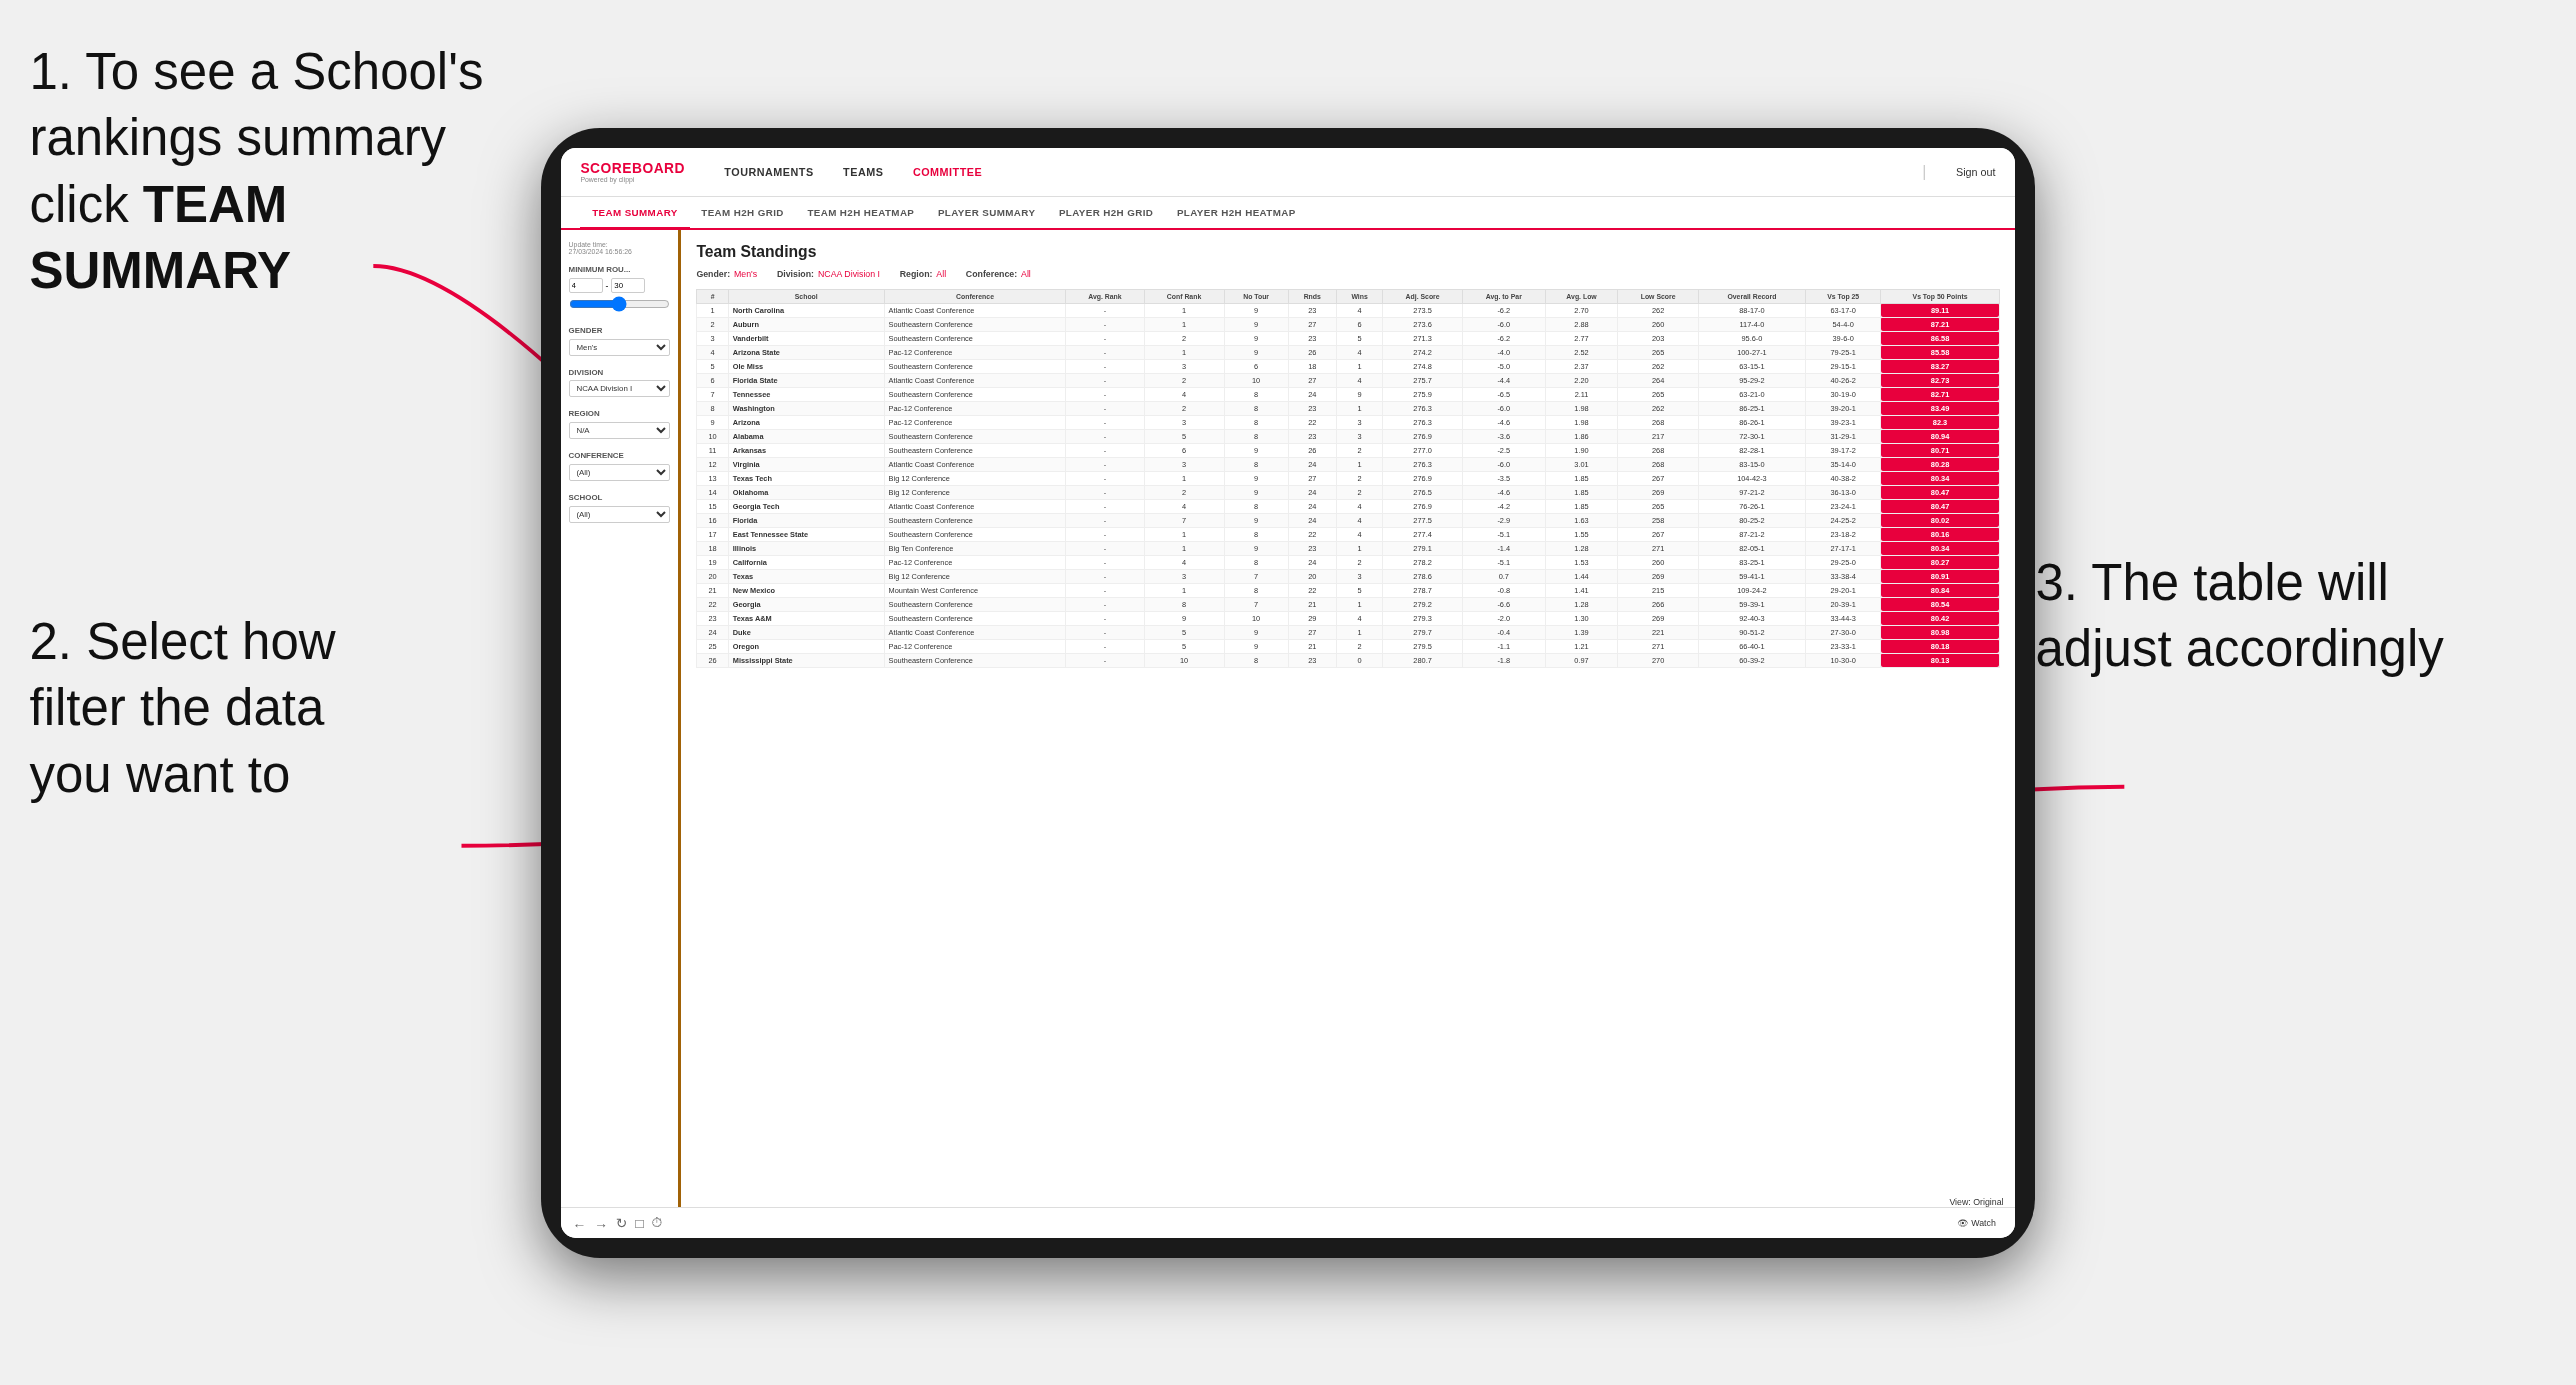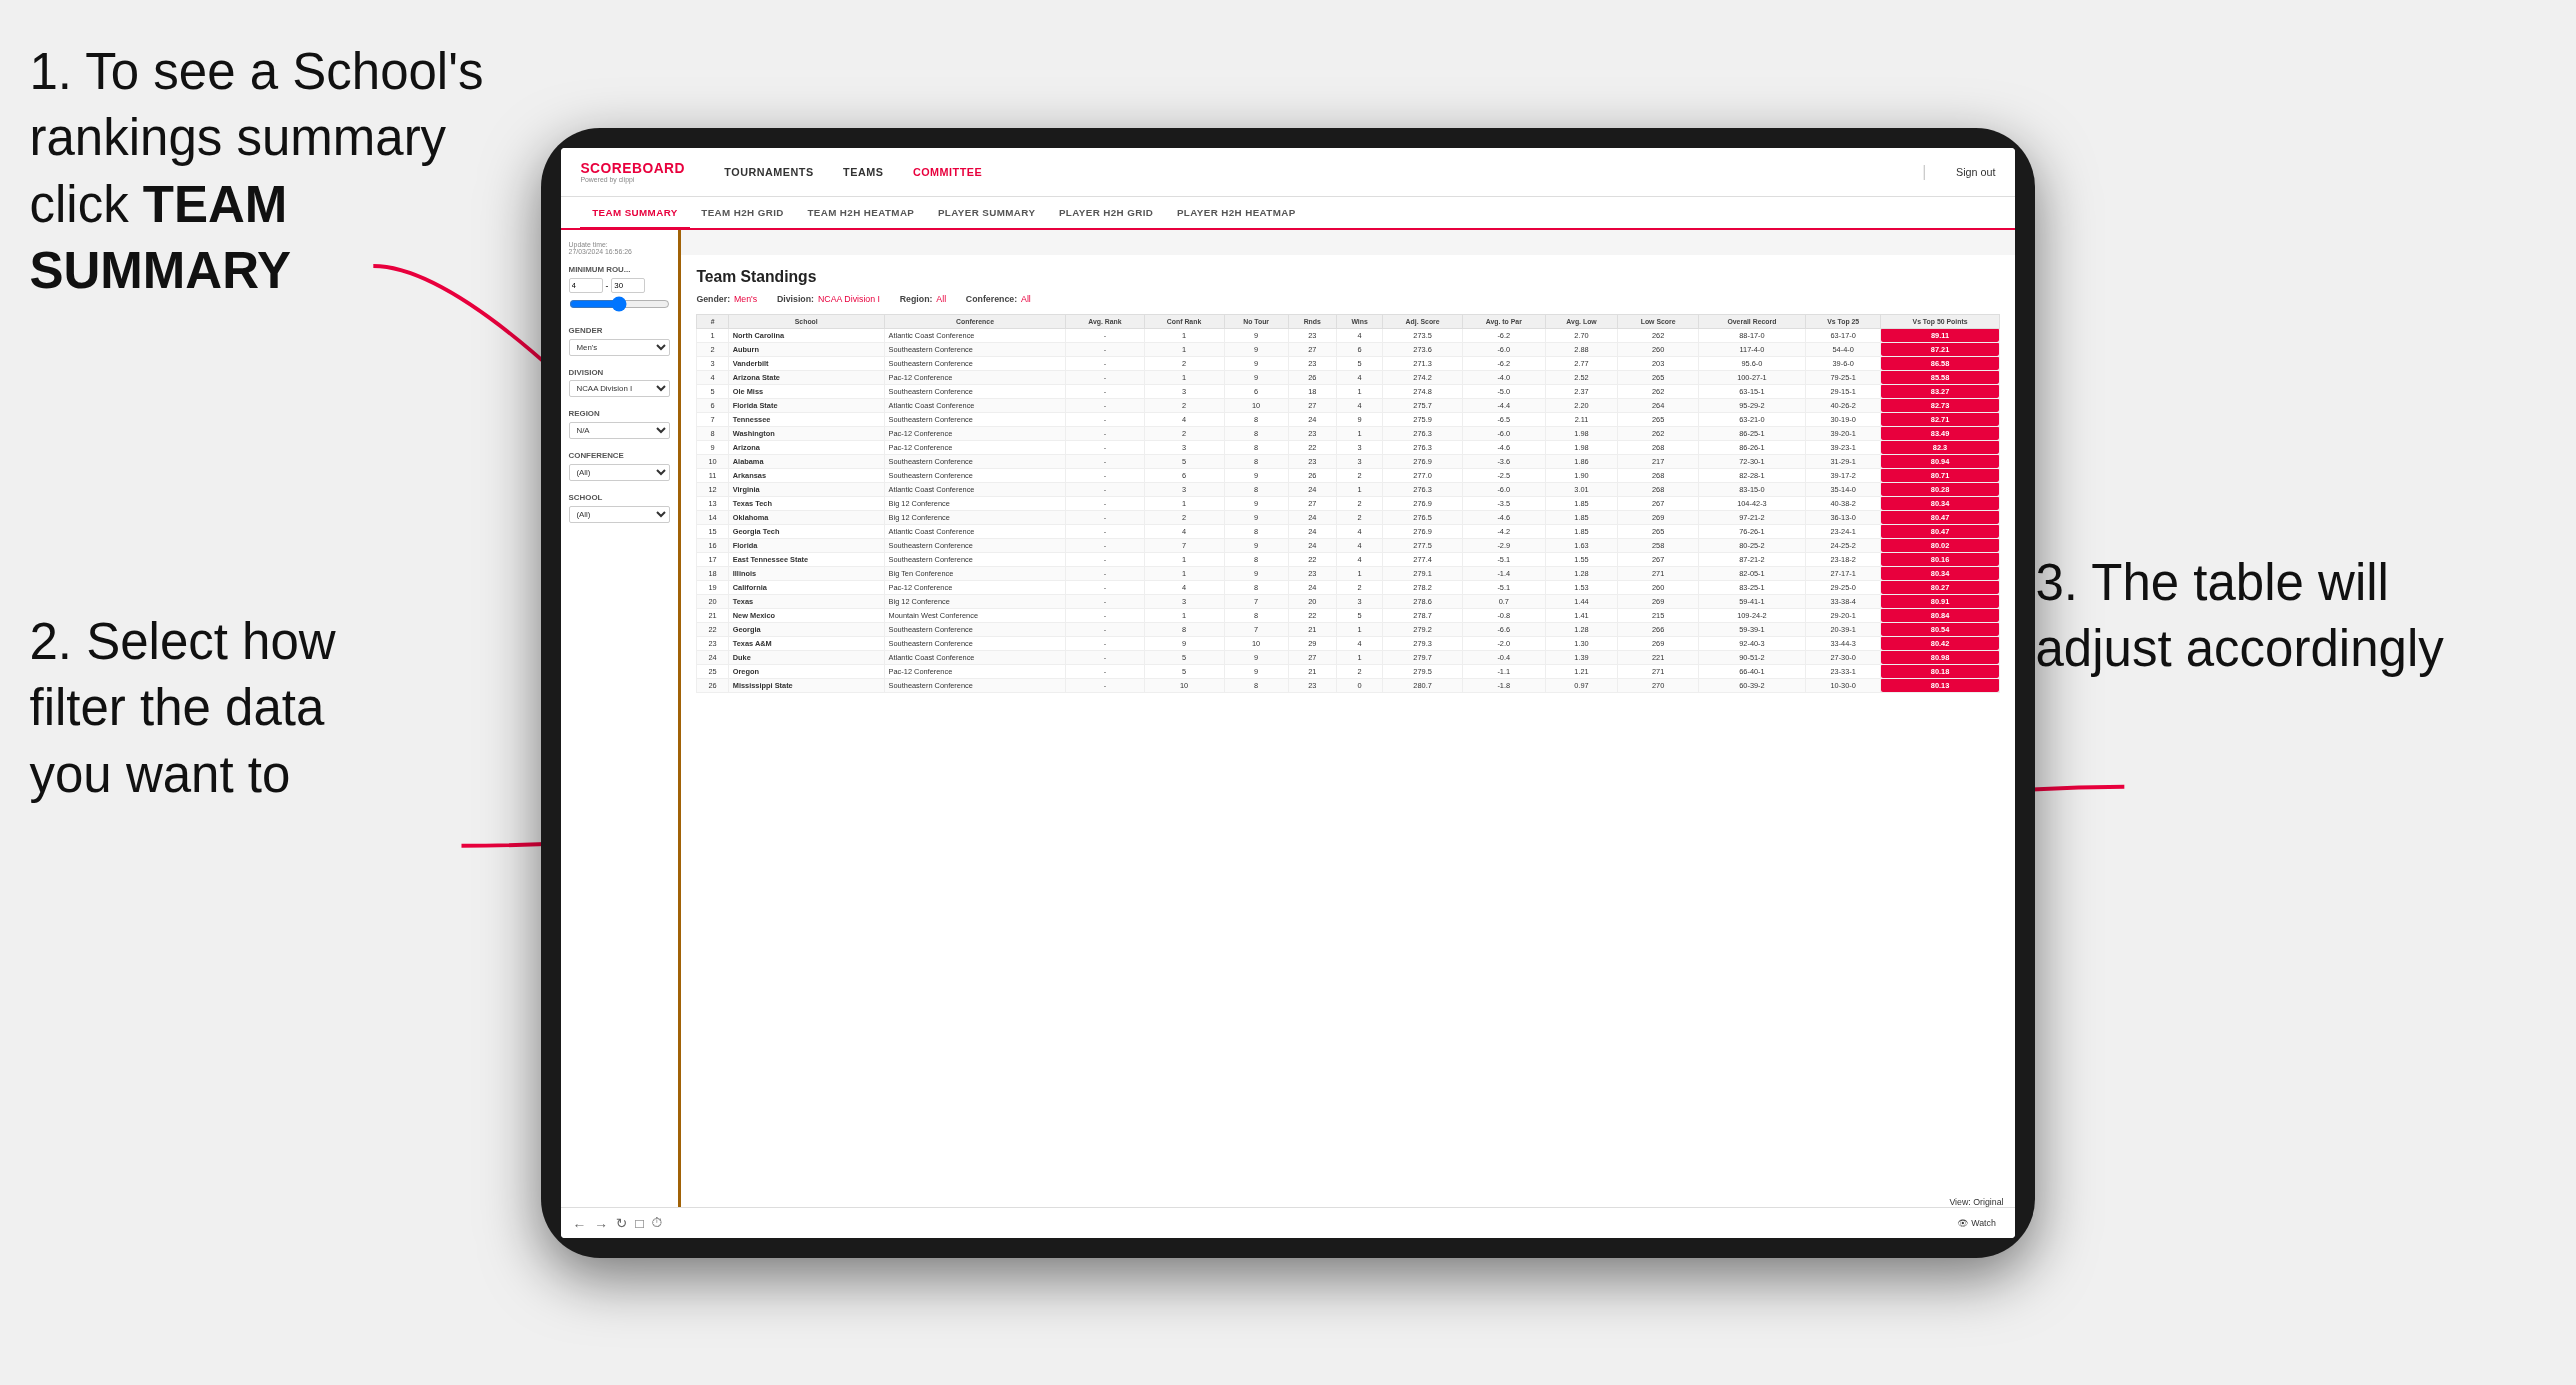--- a/index.html
+++ b/index.html
@@ -77,21 +77,21 @@
       height: 1130px;
       background: #1a1a1a;
       border-radius: 59px;
       padding: 19.7px;
       box-shadow: 0 19.7px 59px rgba(0,0,0,0.5);
     }
     .tablet-screen {
       width: 100%;
       height: 100%;
       background: #fff;
-      border-radius: 4px;
+      border-radius: 15px;
       overflow: hidden;
       display: flex;
       flex-direction: column;
     }
 
     
     .app-header {
       background: #fff;
       border-bottom: 1px solid #ddd;
       display: flex;
@@ -217,21 +217,20 @@
       color: #888;
       margin-bottom: 9.8px;
     }
 
     
     .table-area {
       flex: 1;
       padding: 13.8px 15.7px;
       overflow: auto;
       background: #fff;
-      margin-top: 25px;
     }
     .table-title {
       font-size: 15.7px;
       font-weight: 700;
       color: #222;
       margin-bottom: 7.9px;
     }
     .table-filters-row {
       display: flex;
       align-items: center;

